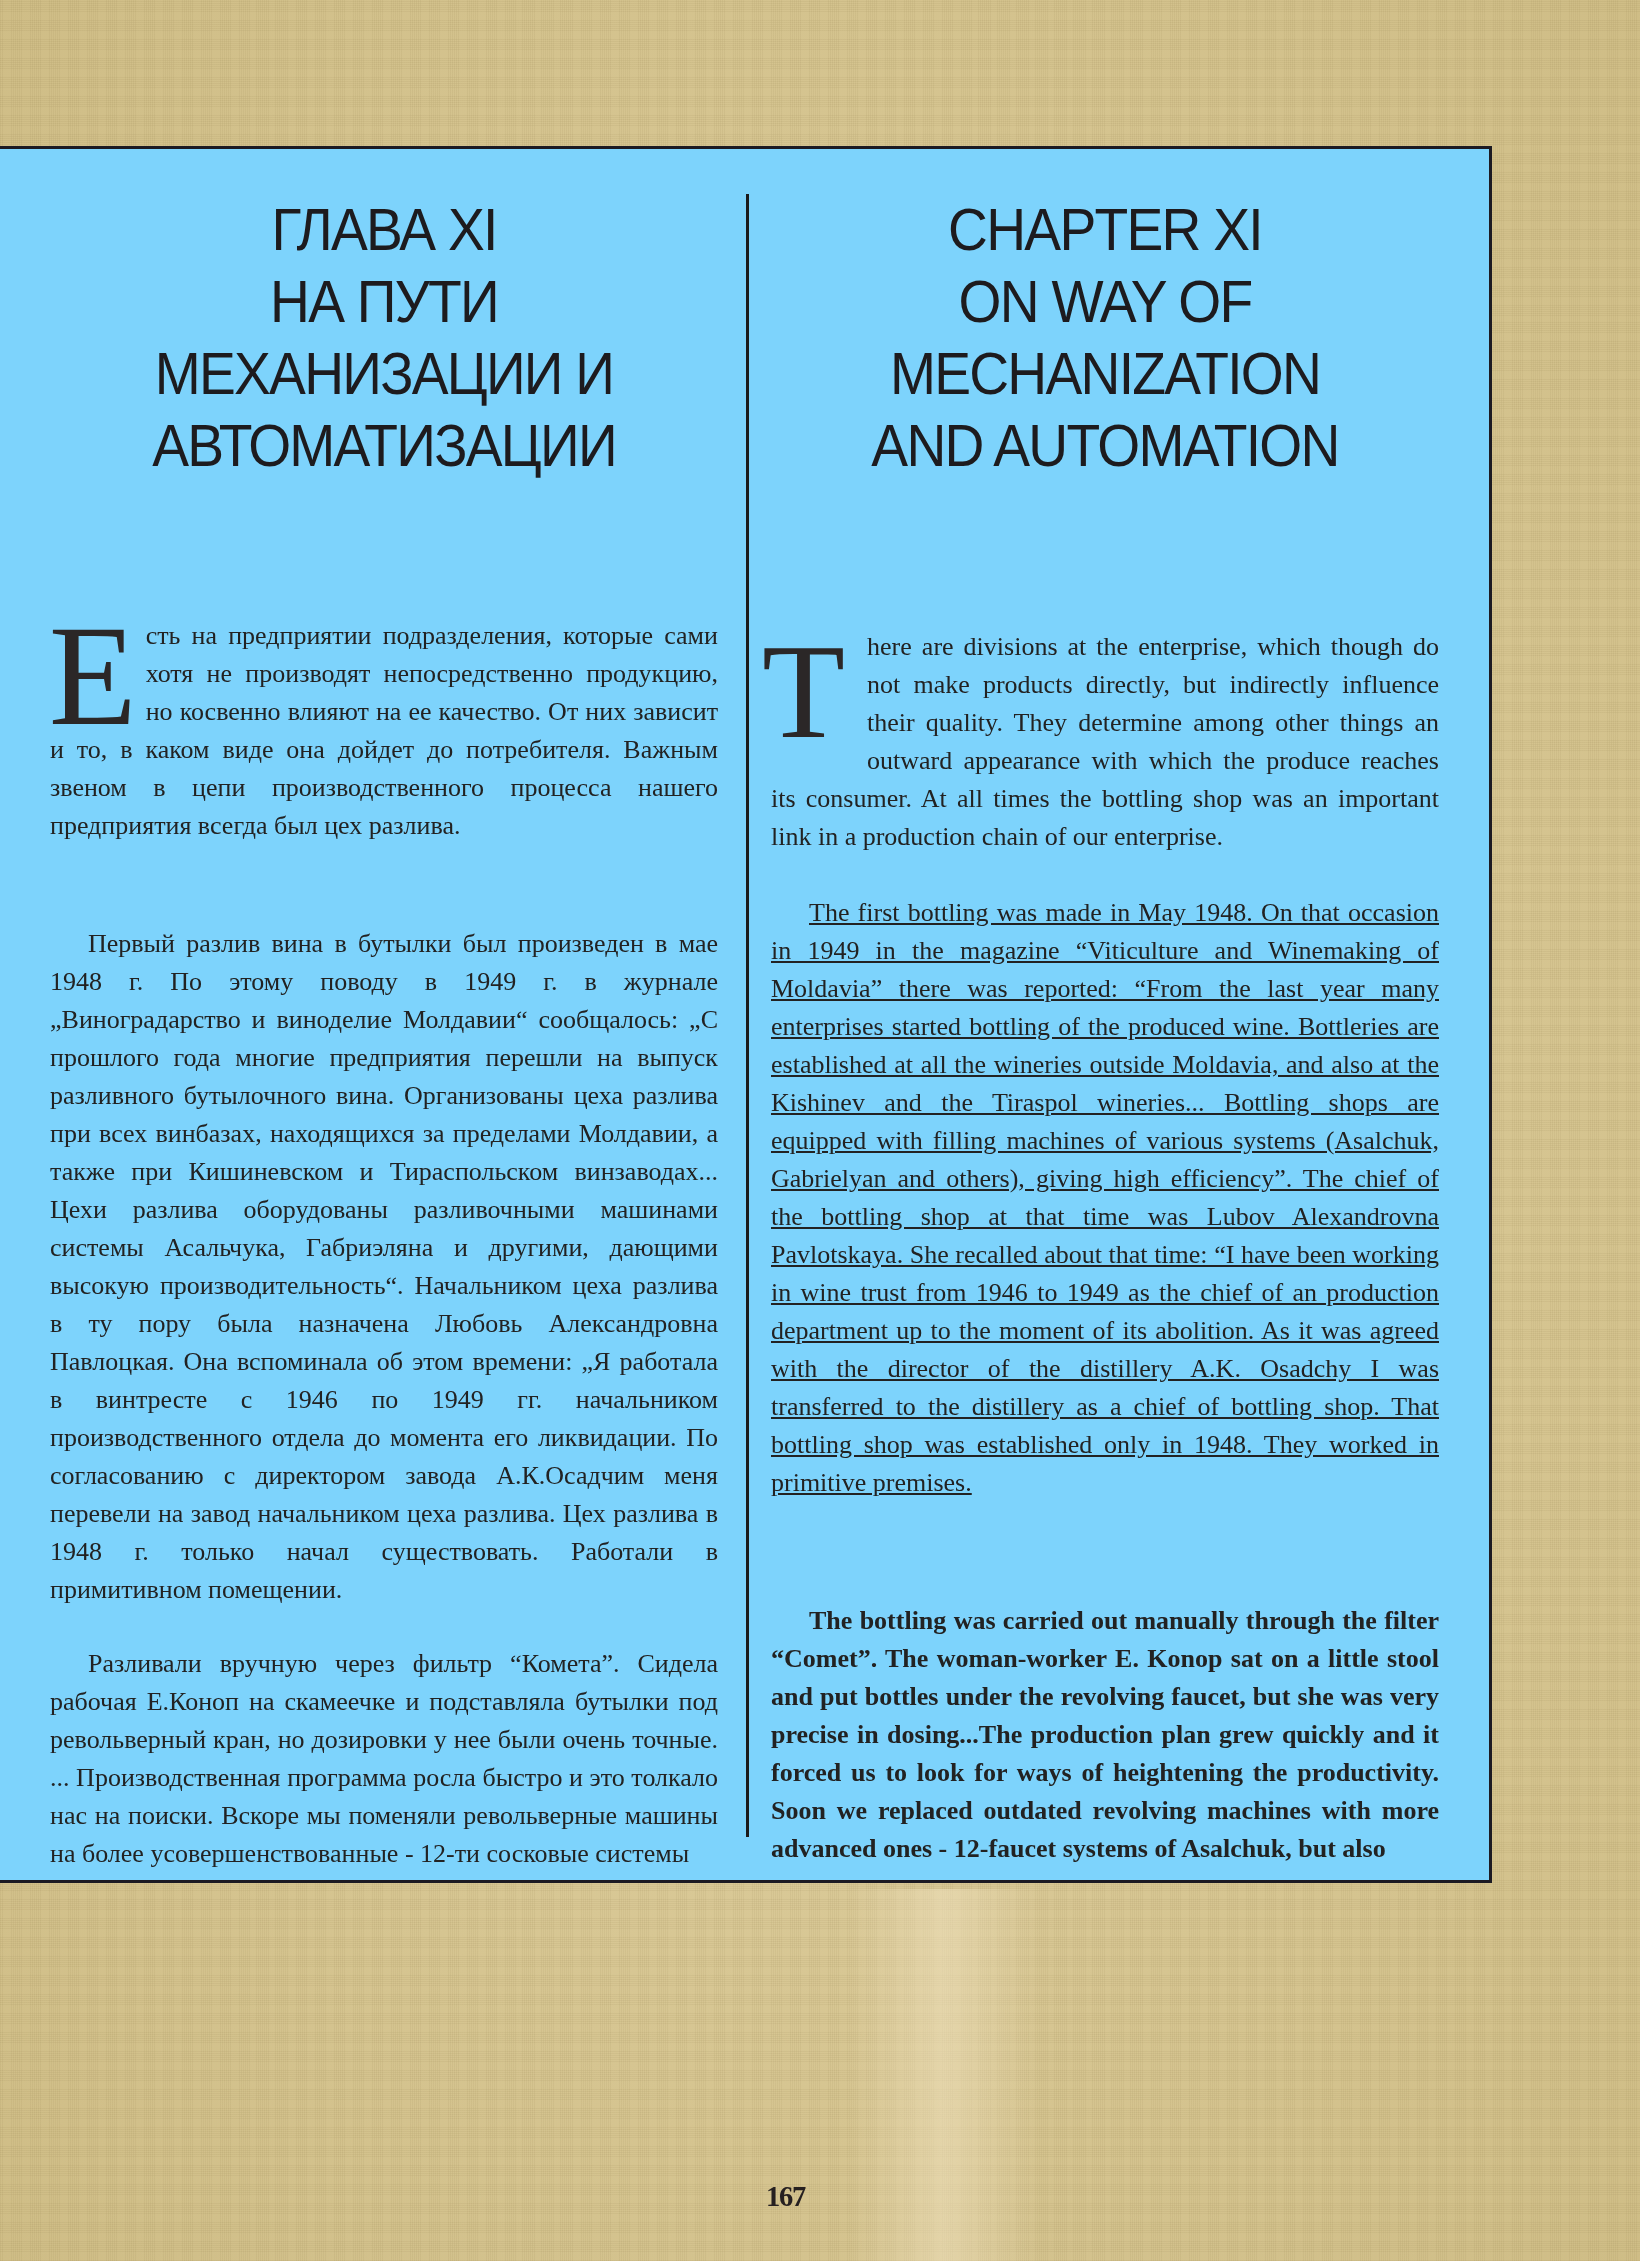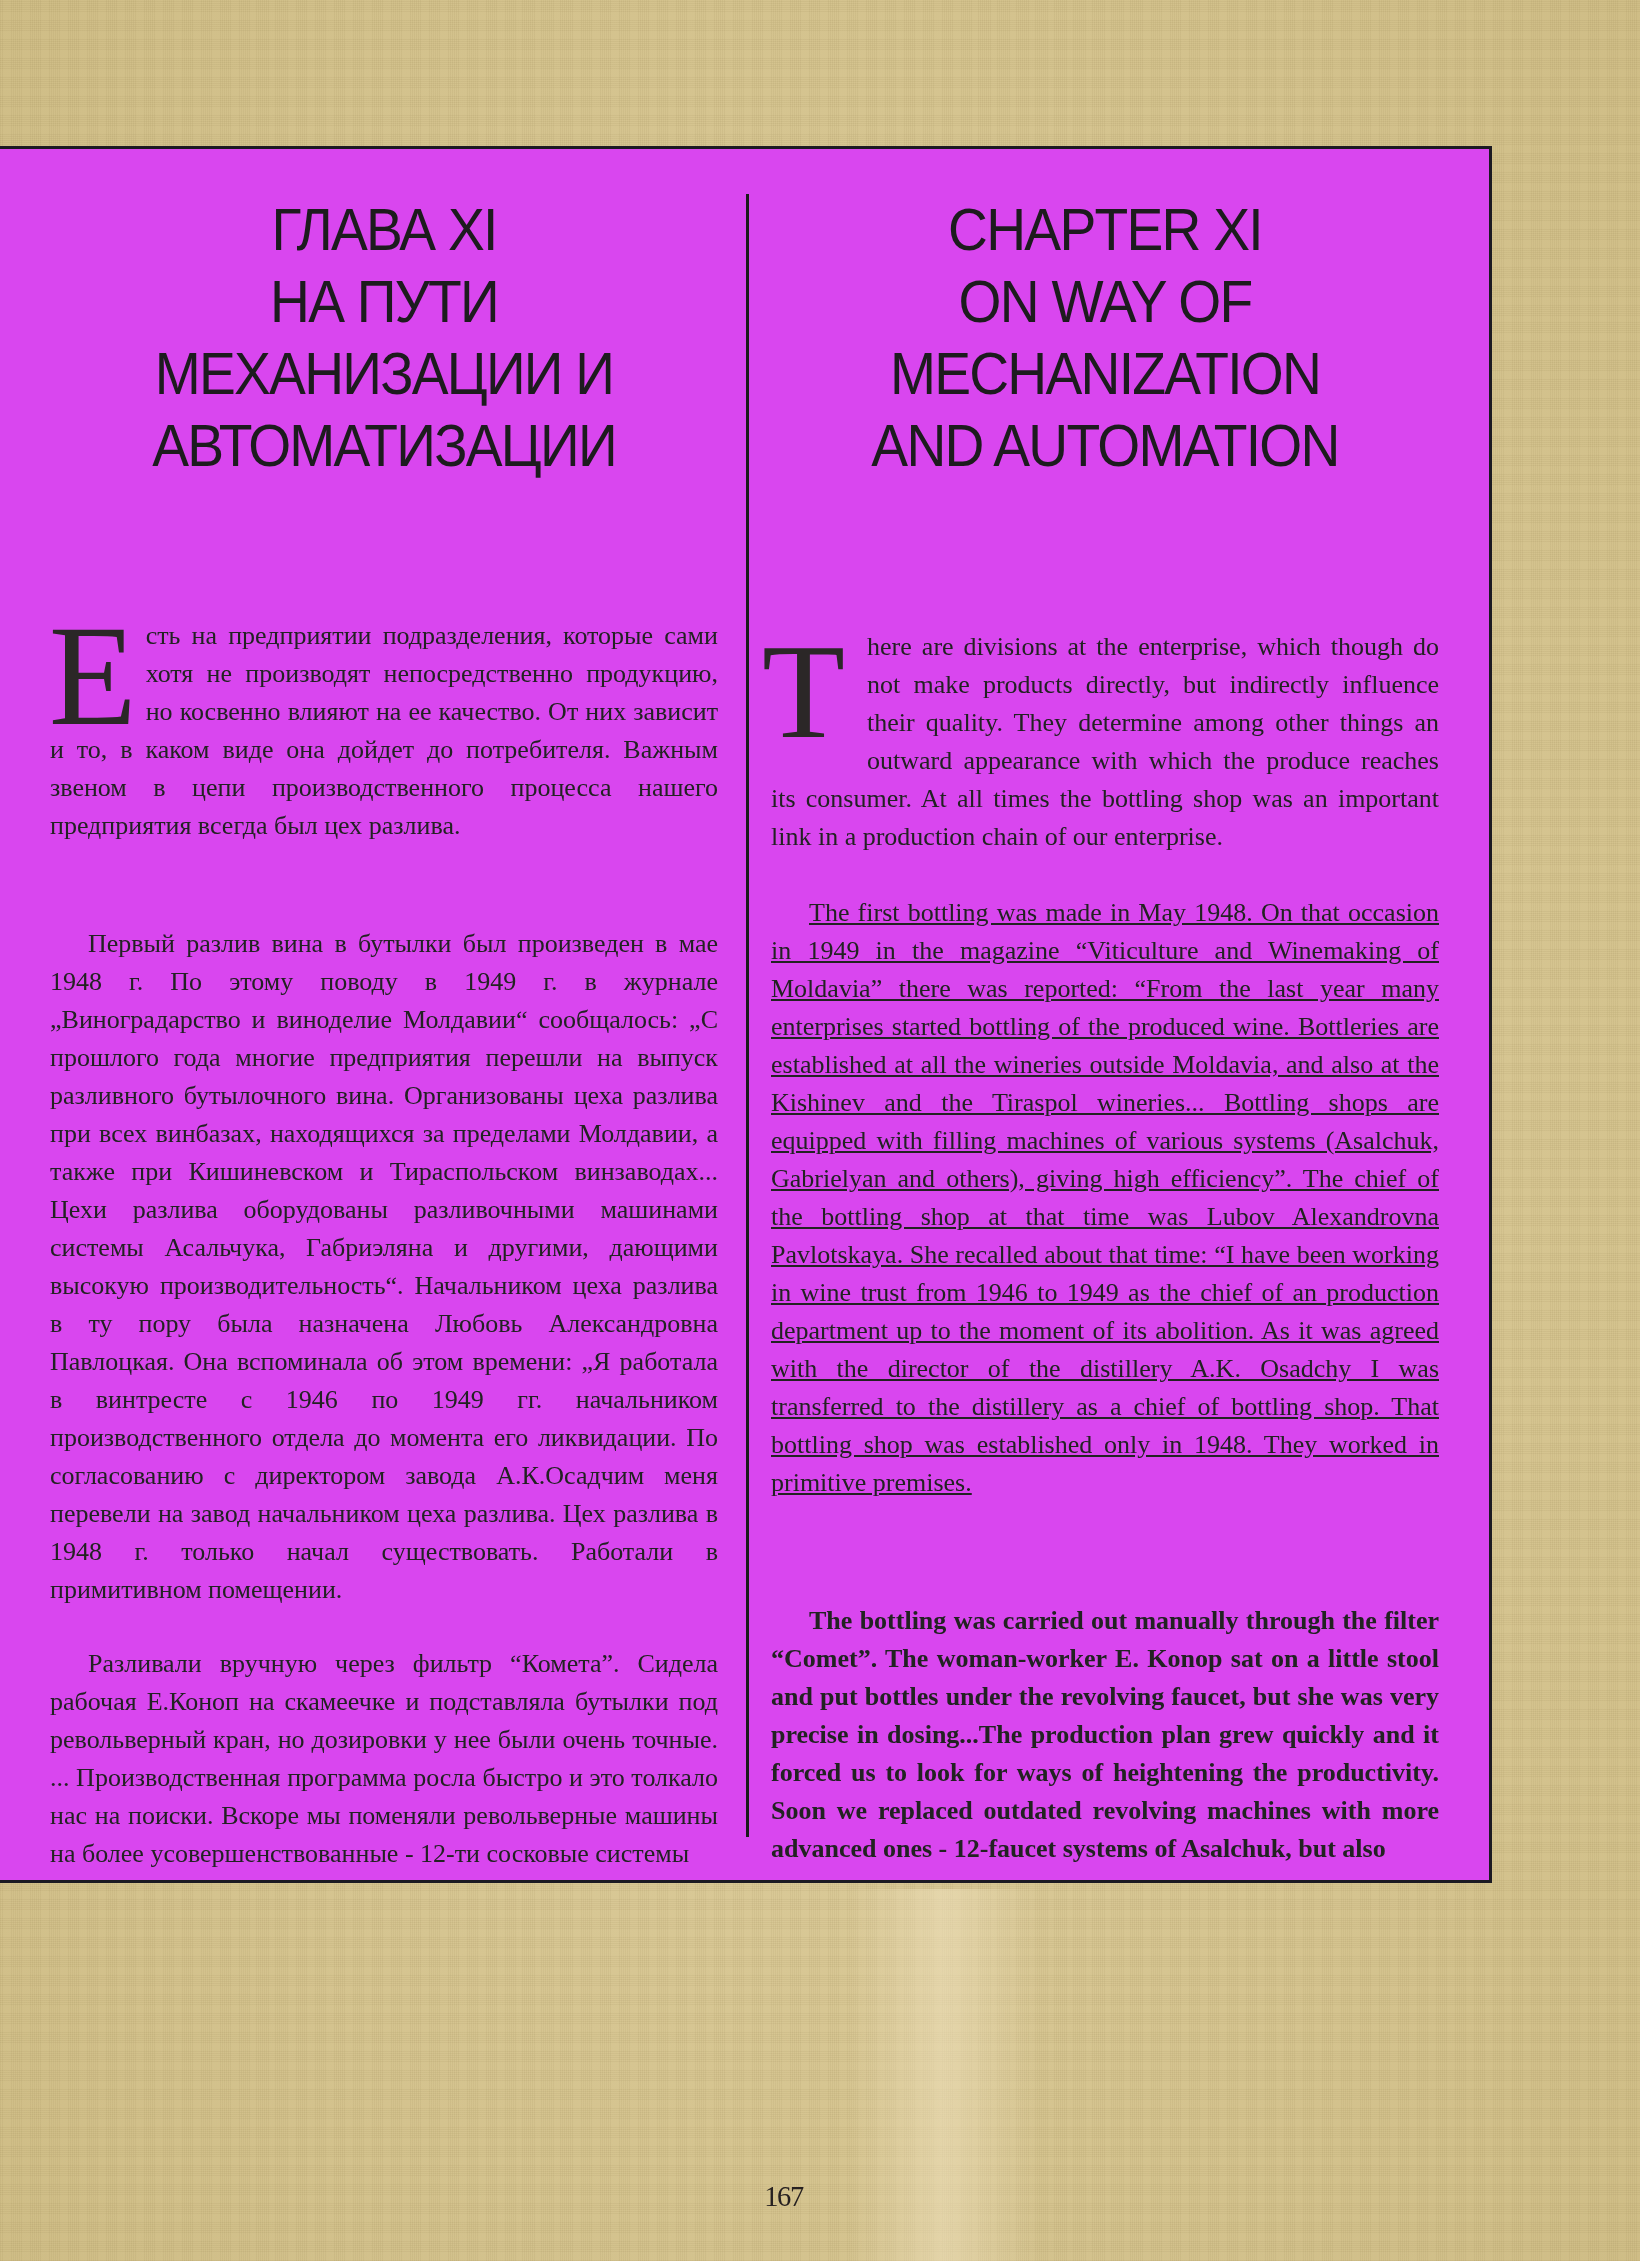--- a/index.html
+++ b/index.html
@@ -18,21 +18,21 @@
   }
   .spine-light {
     position: absolute;
     left: 847px; top: 1889px; width: 194px; height: 373px;
     background: linear-gradient(90deg, transparent, rgba(240,226,190,0.55), transparent);
   }
   .page-panel {
     position: absolute;
     left: 0; top: 146px;
     width: 1492px; height: 1737px;
-    background: #d946ef;
+    background: #7dd3fc;
     border-top: 3.2px solid #1c1a22;
     border-right: 3.2px solid #1c1a22;
     border-bottom: 3.2px solid #1c1a22;
     box-sizing: border-box;
   }
   .divider {
     position: absolute;
     left: 746px; top: 45px;
     width: 3.2px; height: 1643px;
     background: #1a1a1a;
@@ -75,25 +75,25 @@
     font-size: 144px;
     line-height: 107px;
     margin: 5.2px 9px 0 -1.3px;
     color: #2b2727;
     font-family: "Liberation Serif", "DejaVu Serif", serif;
   }
   .col-right .dropcap { margin: 11.6px 22px 0 -9px; font-size: 136px; line-height: 103px; }
 
   .page-number {
     position: absolute;
-    left: 738px; top: 2181px;
+    left: 766px; top: 2181px;
     width: 65px;
-    text-align: right;
+    text-align: left;
     font-family: "Liberation Serif", serif;
-    font-weight: normal;
+    font-weight: bold;
     font-size: 28.5px;
     color: #262020;
     letter-spacing: -1.3px;
   }
 </style>
 </head>
 <body>
 
 <div class="spine-light"></div>
 

